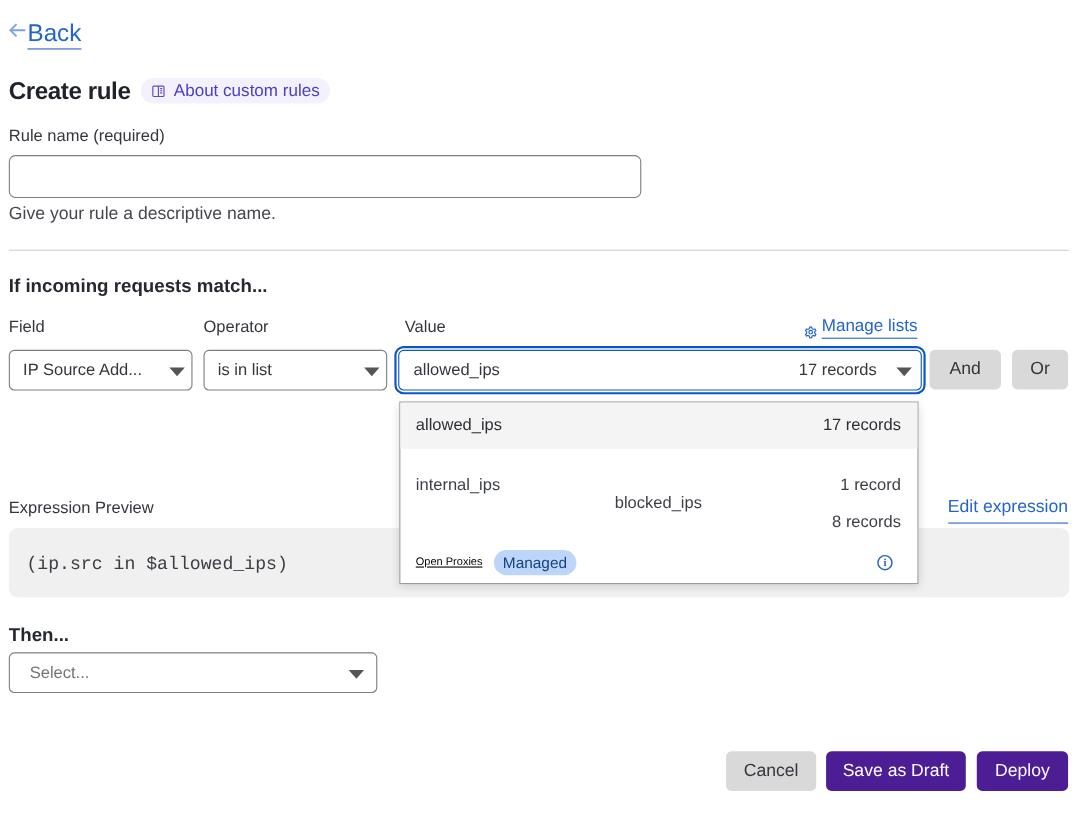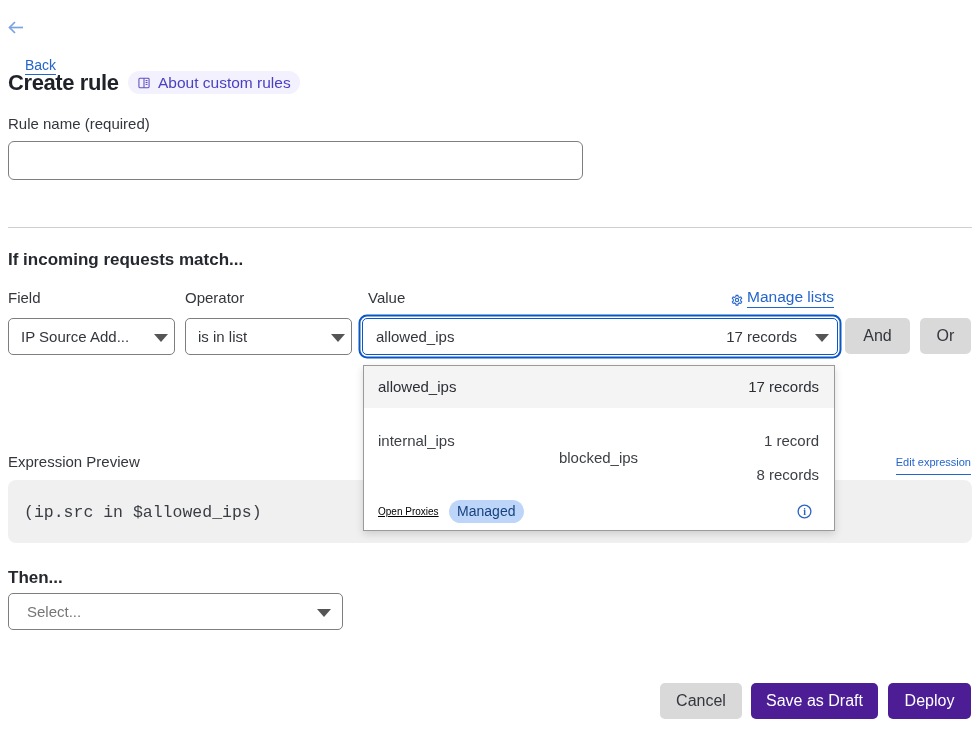--- a/index.html
+++ b/index.html
@@ -24,49 +24,50 @@
 </head>
 <body>
 <div class="abs" style="left:0;top:0;width:979px;height:739px;overflow:hidden;">
 
   <svg class="abs" style="left:8px;top:21px;" width="16" height="13" viewBox="0 0 16 13">
     <g stroke="#7ba2e3" stroke-width="1.7" fill="none">
       <line x1="1.5" y1="6.5" x2="15" y2="6.5"></line>
       <polyline points="7,1 1.5,6.5 7,12" stroke-linejoin="miter"></polyline>
     </g>
   </svg>
-  <a href="#" class="abs" style="left:25px;top:17px;font-size:14px;text-decoration:none;border-bottom:1.5px solid #2465cc;padding-bottom:1px;margin-top:40px;">Back</a>
+  <a href="#" class="abs" style="left:25px;top:17px;font-size:22px;text-decoration:none;border-bottom:1.5px solid #2465cc;padding-bottom:1px;">Back</a>
 
   <div class="abs" style="left:8px;top:70px;font-size:22px;letter-spacing:-0.4px;font-weight:700;color:#1f2229;">Create rule</div>
 
   <div class="abs" style="left:128px;top:71px;height:23px;border-radius:12px;background:#f3f1fd;display:flex;align-items:center;padding:0 9px;">
     <svg width="14" height="14" viewBox="0 0 16 16" style="margin-right:7px;">
       <g fill="none" stroke="#5b4fc0" stroke-width="1.2">
         <rect x="2.2" y="2.6" width="11.6" height="10.8" rx="1"></rect>
         <line x1="8" y1="2.6" x2="8" y2="13.4"></line>
         <line x1="9.8" y1="5.2" x2="12" y2="5.2"></line>
         <line x1="9.8" y1="7.4" x2="12" y2="7.4"></line>
         <line x1="9.8" y1="9.6" x2="12" y2="9.6"></line>
       </g>
     </svg>
     <span style="color:#4940c4;font-size:15.5px;">About custom rules</span>
   </div>
 
   <div class="abs lbl" style="left:8px;top:115px;">Rule name (required)</div>
   <div class="abs" style="left:8px;top:141px;width:575px;height:39px;border:1px solid #7e7e7e;border-radius:6px;background:#fff;"></div>
+  <div class="abs" style="left:8px;top:186px;font-size:16px;color:#44474e;">Give your rule a descriptive name.</div>
 
   <div class="abs" style="left:8px;top:227px;width:964px;height:1px;background:#cfcfcf;"></div>
 
   <div class="abs" style="left:8px;top:250px;font-size:17px;font-weight:700;color:#25282e;">If incoming requests match...</div>
 
   <div class="abs lbl" style="left:8px;top:289px;">Field</div>
   <div class="abs lbl" style="left:185px;top:289px;">Operator</div>
   <div class="abs lbl" style="left:368px;top:289px;">Value</div>
 
-  <div class="abs" style="left:731px;top:288px;display:flex;align-items:center;">
+  <div class="abs" style="left:731px;top:288px;display:flex;align-items:flex-end;">
     <svg width="12" height="12" viewBox="0 0 16 16" style="margin-right:4px;margin-top:3px;">
       <path fill="none" stroke="#2465cc" stroke-width="1.4" d="M6.8 1.8h2.4l.4 1.9 1.7 1 1.8-.7 1.2 2-1.4 1.3v2l1.4 1.3-1.2 2-1.8-.7-1.7 1-.4 1.9H6.8l-.4-1.9-1.7-1-1.8.7-1.2-2 1.4-1.3v-2L1.7 6l1.2-2 1.8.7 1.7-1z"></path>
       <circle cx="8" cy="8" r="2.2" fill="none" stroke="#2465cc" stroke-width="1.4"></circle>
     </svg>
     <a href="#" style="font-size:15.5px;text-decoration:none;border-bottom:1.5px solid #2465cc;padding-bottom:1px;">Manage lists</a>
   </div>
 
   <div class="abs sel" style="left:185px;top:318px;width:167px;padding-left:12px;">is in list
     <div class="chev" style="left:145px;"></div>
   </div>
@@ -78,21 +79,21 @@
   <div class="abs" style="left:362px;top:318px;width:476px;height:37px;border:1.5px solid #0a56c6;border-radius:5px;background:#fff;box-shadow:0 0 0 1.5px #fff, 0 0 0 3.5px #0a56c6;display:flex;align-items:center;">
     <span style="margin-left:13px;font-size:15px;color:#33363c;">allowed_ips</span>
     <span style="margin-left:auto;margin-right:40px;font-size:15px;color:#33363c;">17 records</span>
     <div class="chev" style="left:452px;"></div>
   </div>
 
   <button class="graybtn abs" style="left:845px;top:318px;width:65px;height:36px;">And</button>
   <button class="graybtn abs" style="left:920px;top:318px;width:51px;height:36px;">Or</button>
 
   <div class="abs" style="left:8px;top:453px;font-size:15px;color:#33363c;">Expression Preview</div>
-  <div class="abs" style="right:8px;top:452px;"><a href="#" style="font-size:11px;text-decoration:none;border-bottom:1.5px solid #2465cc;padding-bottom:6px;">Edit expression</a></div>
+  <div class="abs" style="right:8px;top:452px;"><a href="#" style="font-size:16px;text-decoration:none;border-bottom:1.5px solid #2465cc;padding-bottom:6px;">Edit expression</a></div>
 
   <div class="abs" style="left:8px;top:480px;width:964px;height:63px;background:#f0f0f0;border-radius:8px;"></div>
   <div class="abs" style="left:24px;top:503px;font-size:16.5px;color:#3a3d43;font-family:'Liberation Mono',monospace;">(ip.src in $allowed_ips)</div>
 
   <div class="abs" style="left:363px;top:365px;width:472px;height:166px;background:#fff;border:1px solid #9a9a9a;box-shadow:0 3px 8px rgba(0,0,0,0.15);z-index:5;">
     <div style="height:41.5px;background:#f4f4f4;display:flex;align-items:center;padding:0 15px 0 14px;">
       <span style="font-size:15px;color:#2b2e34;">allowed_ips</span>
       <span style="margin-left:auto;font-size:15px;color:#2b2e34;">17 records</span>
     </div>
     <div style="height:41.5px;display:flex;align-items:flex-end;padding:0 15px 0 14px;">

